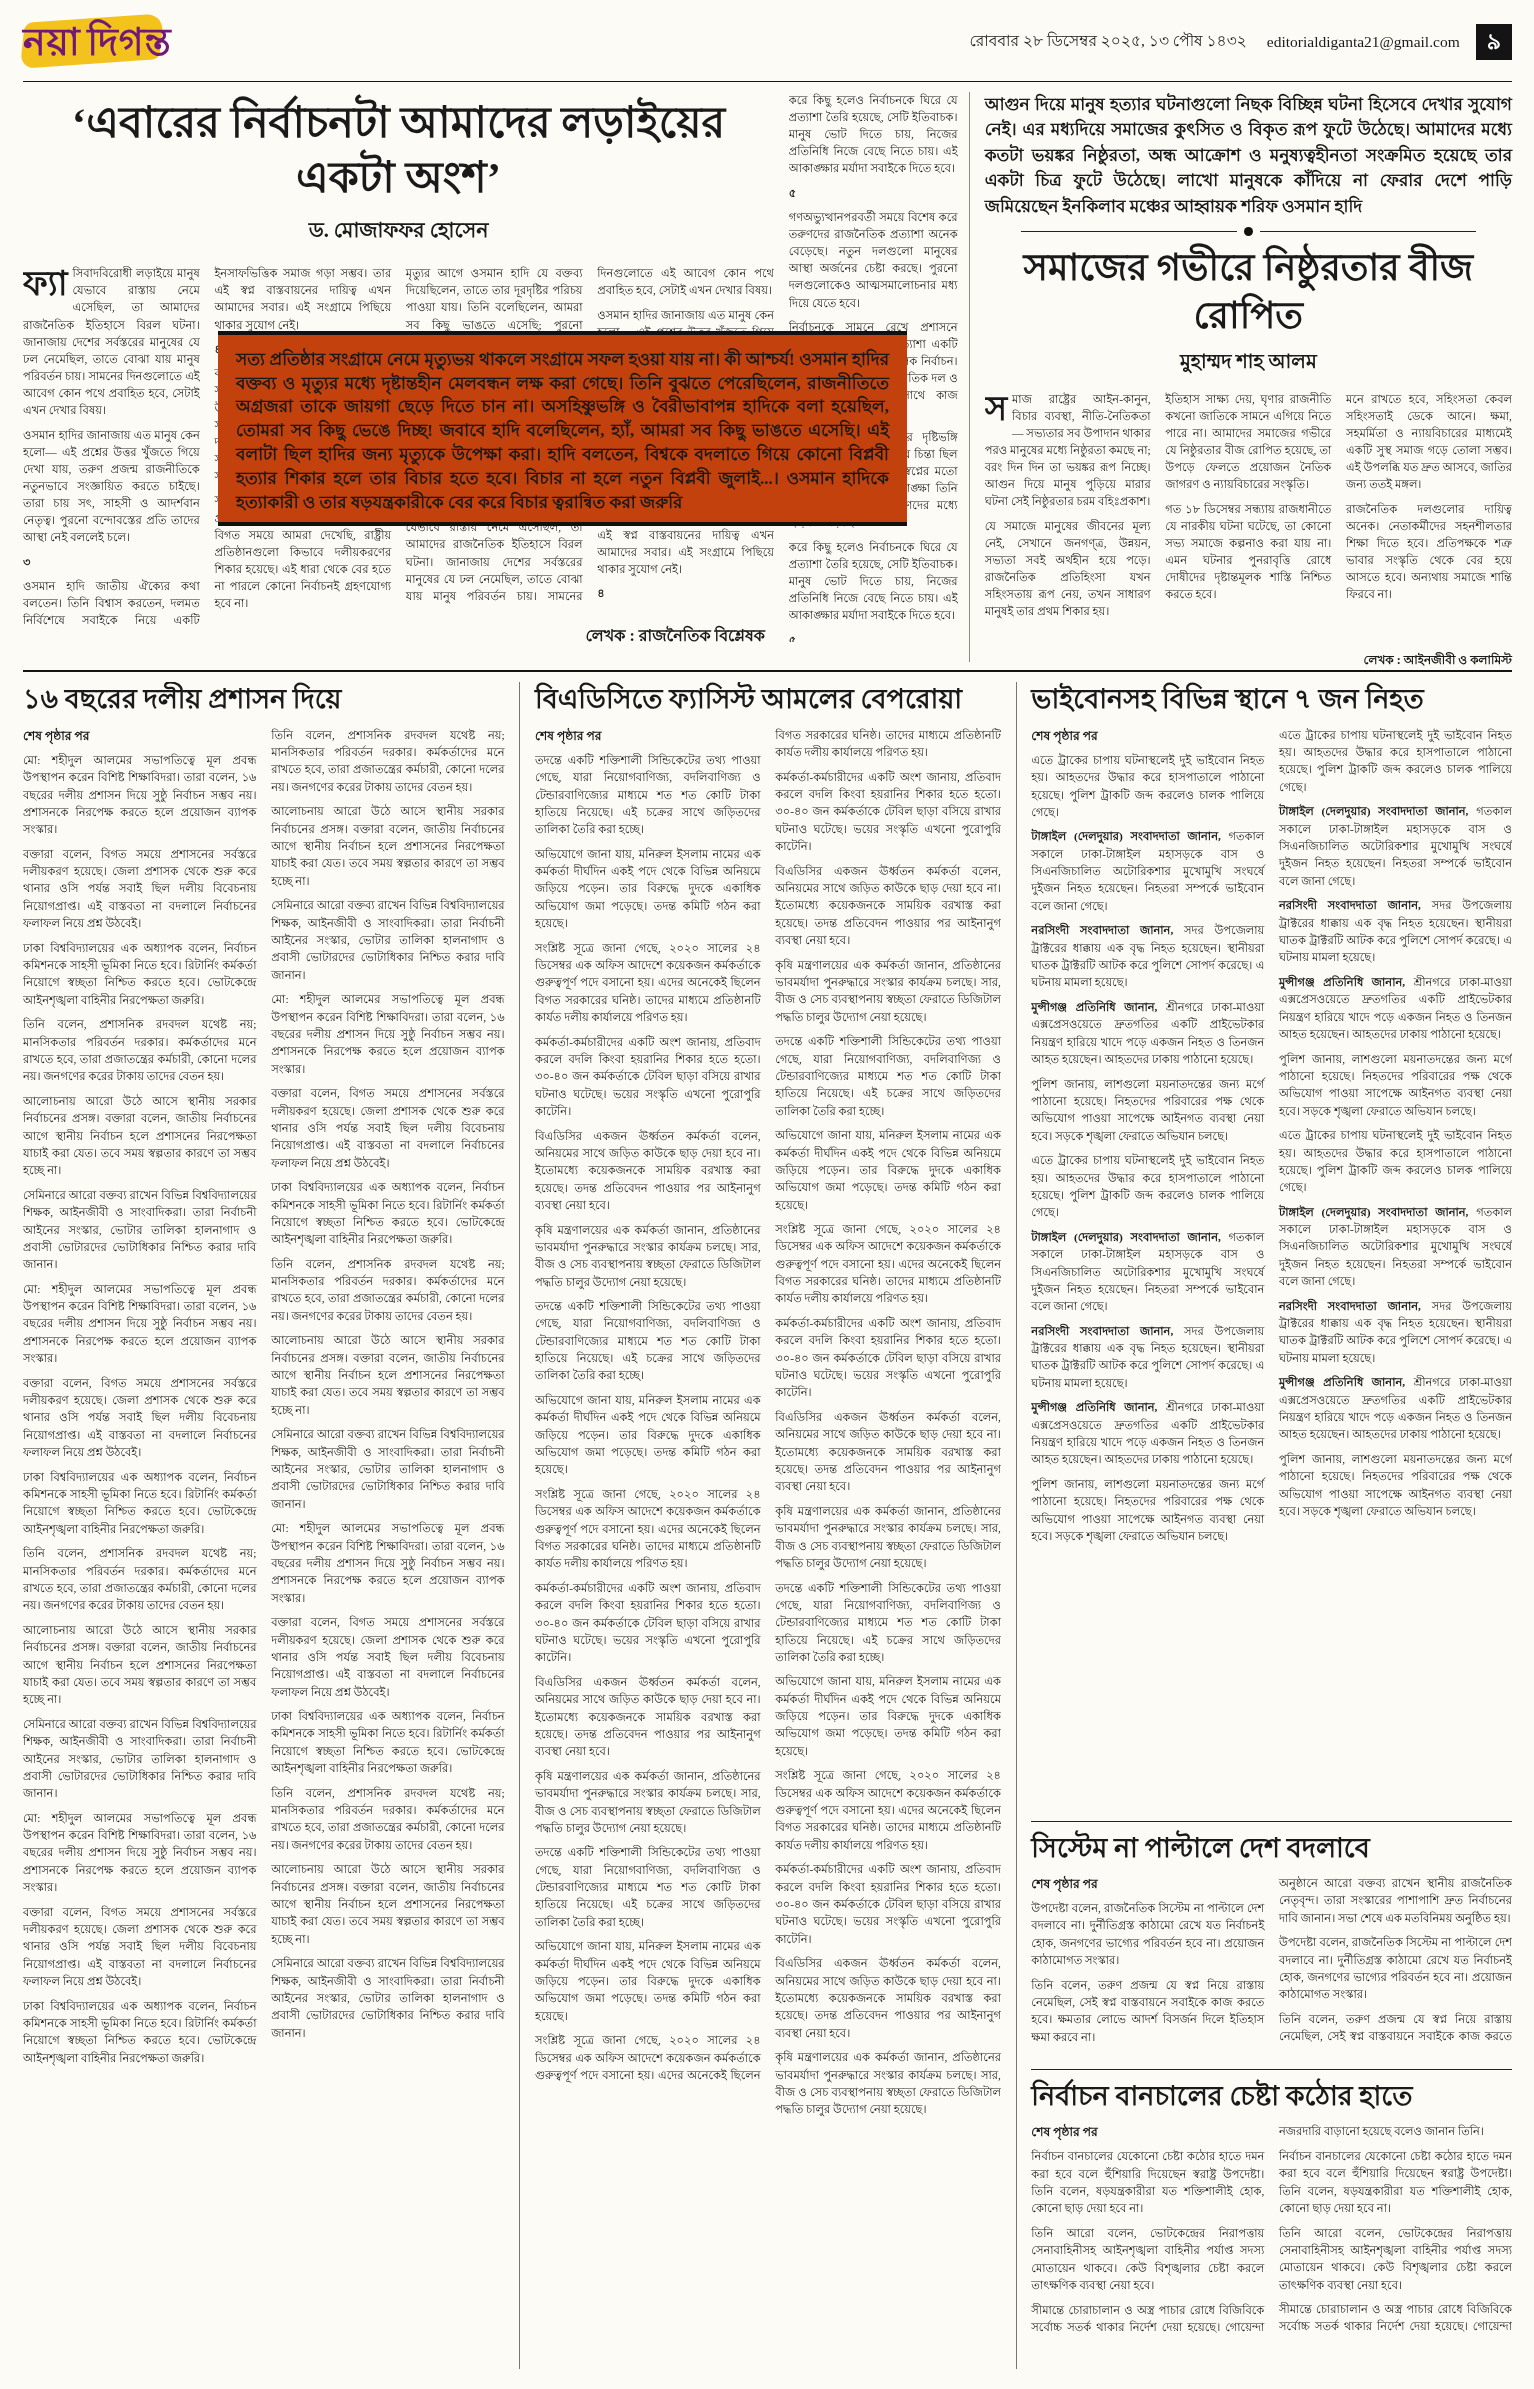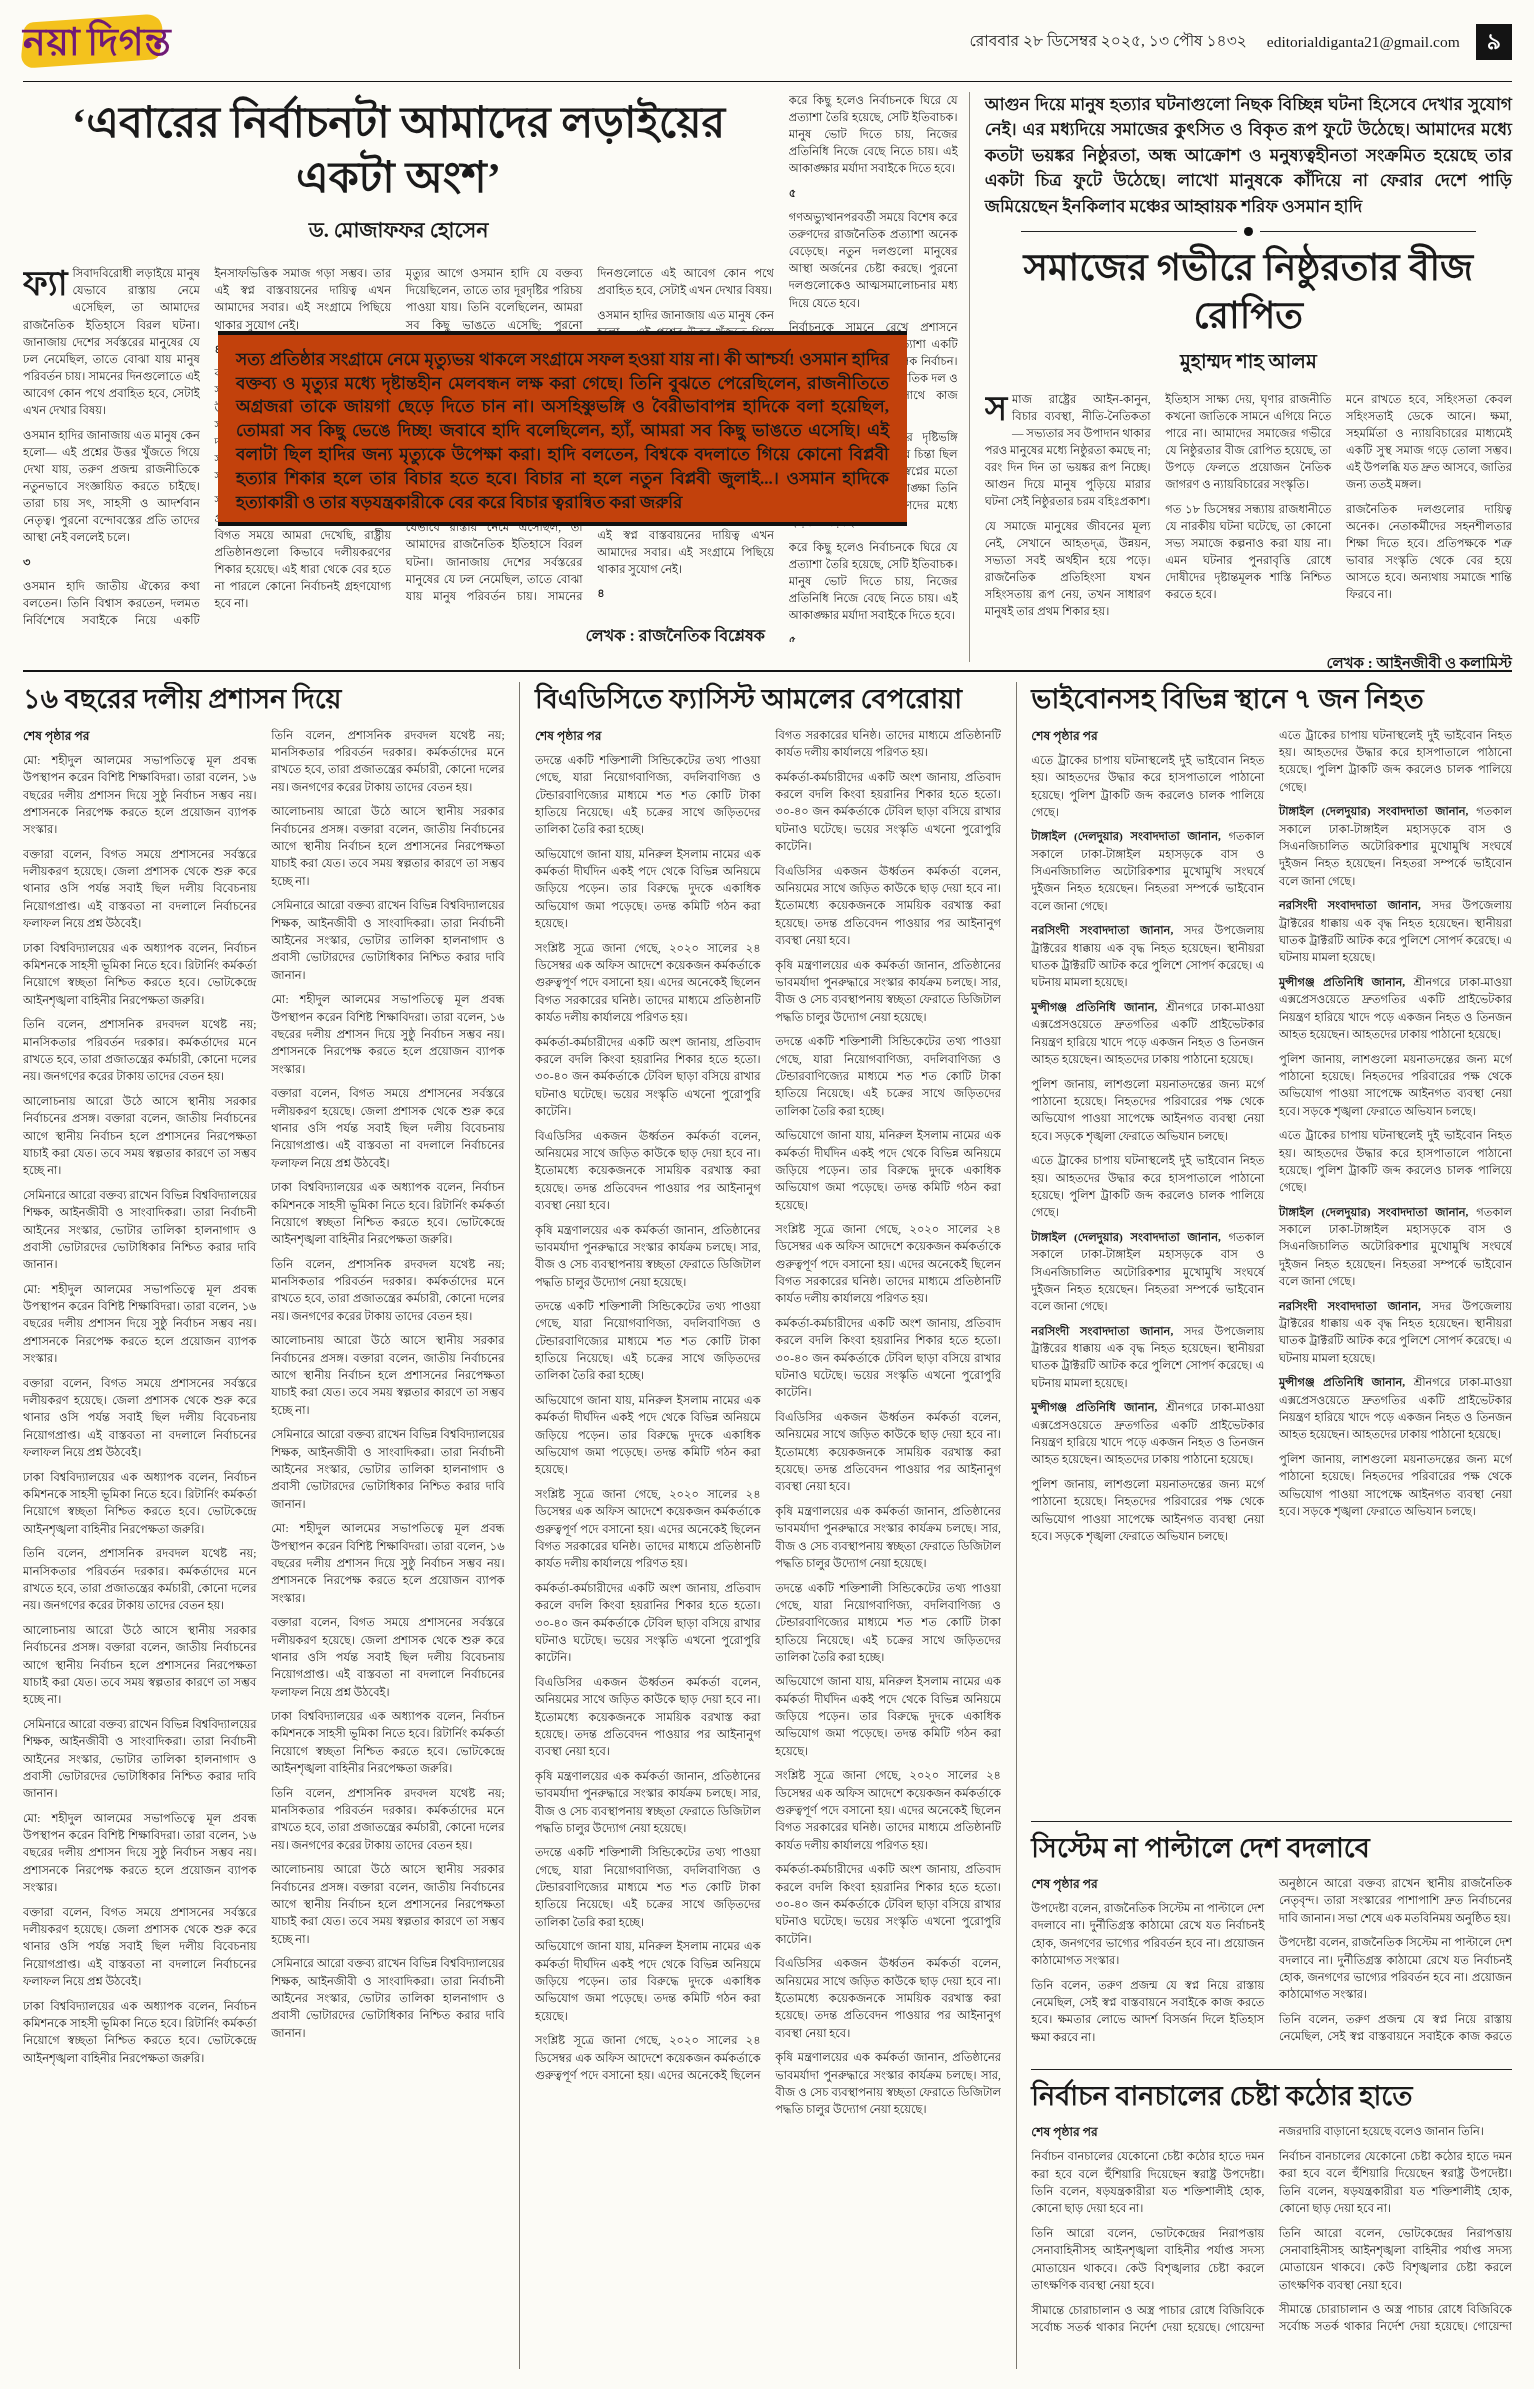--- a/index.html
+++ b/index.html
@@ -37,21 +37,21 @@
   .lead-author-note{position:absolute;right:204px;bottom:12px;font-weight:700;font-size:16px;
     background:#fcfbf6;padding-left:8.1px;z-index:2;}
   .feature-article{flex:1;border-left:0.8px solid #8f8a80;padding-left:14.7px;box-sizing:border-box;}
   .feature-intro{font-size:17px;font-weight:700;line-height:1.5;text-align:justify;margin:0 0 8.1px;}
   .ornament{display:flex;align-items:center;margin:3.3px 36px 8.1px;}
   .ornament::before,.ornament::after{content:"";flex:1;border-top:0.8px solid #222;}
   .ornament .dot{width:9px;height:9px;border-radius:50%;background:#111;margin:0 7.3px;flex:none;}
   .feature-headline{font-size:37px;line-height:1.28;font-weight:700;text-align:center;margin:1.6px 0 8.1px;}
   .feature-byline{font-size:19.5px;font-weight:700;text-align:center;margin:0 0 11.4px;}
   .feature-body{column-count:3;column-gap:14.7px;height:254px;overflow:hidden;text-align:justify;font-size:11.4px;line-height:1.5;}
-  .author-note{text-align:right;font-weight:700;font-size:15px;margin-top:6.5px;}
+  .author-note{text-align:right;font-weight:700;font-size:12px;margin-top:6.5px;}
   
   .section-rule{border:none;border-top:2.4px solid #141414;margin:8.1px 0 9.8px;}
   .bottom-section{display:grid;grid-template-columns:1fr 1fr 1fr;height:1687px;overflow:hidden;}
   .group{padding:0 14.7px;overflow:hidden;}
   .group:first-child{padding-left:0;}
   .group:last-child{padding-right:0;}
   .group + .group{border-left:0.8px solid #7a766e;}
   .bottom-headline{font-size:27px;font-weight:700;line-height:1.25;margin:1.6px 0 9.8px;}
   .cont-slug{font-weight:700;font-size:12.2px;margin-bottom:6.5px;}
   .body-2col{column-count:2;column-gap:14.7px;text-align:justify;font-size:11.4px;line-height:1.52;overflow:hidden;}
@@ -120,21 +120,21 @@
 
     <article class="feature-article">
       <div class="feature-intro">আগুন দিয়ে মানুষ হত্যার ঘটনাগুলো নিছক বিচ্ছিন্ন ঘটনা হিসেবে দেখার সুযোগ নেই। এর মধ্যদিয়ে সমাজের কুৎসিত ও বিকৃত রূপ ফুটে উঠেছে। আমাদের মধ্যে কতটা ভয়ঙ্কর নিষ্ঠুরতা, অন্ধ আক্রোশ ও মনুষ্যত্বহীনতা সংক্রমিত হয়েছে তার একটা চিত্র ফুটে উঠেছে। লাখো মানুষকে কাঁদিয়ে না ফেরার দেশে পাড়ি জমিয়েছেন ইনকিলাব মঞ্চের আহ্বায়ক শরিফ ওসমান হাদি</div>
       <div class="ornament">
           <span class="dot"></span>
         </div>
       <h2 class="feature-headline">সমাজের গভীরে নিষ্ঠুরতার বীজ রোপিত</h2>
       <div class="feature-byline">মুহাম্মদ শাহ আলম</div>
       <div class="feature-body dropcap">
           <p>সমাজ রাষ্ট্রের আইন-কানুন, বিচার ব্যবস্থা, নীতি-নৈতিকতা— সভ্যতার সব উপাদান থাকার পরও মানুষের মধ্যে নিষ্ঠুরতা কমছে না; বরং দিন দিন তা ভয়ঙ্কর রূপ নিচ্ছে। আগুন দিয়ে মানুষ পুড়িয়ে মারার ঘটনা সেই নিষ্ঠুরতার চরম বহিঃপ্রকাশ।</p>
-          <p>যে সমাজে মানুষের জীবনের মূল্য নেই, সেখানে আহতদ্ত্র, উন্নয়ন, সভ্যতা সবই অর্থহীন হয়ে পড়ে। রাজনৈতিক প্রতিহিংসা যখন সহিংসতায় রূপ নেয়, তখন সাধারণ মানুষই তার প্রথম শিকার হয়।</p>
+          <p>যে সমাজে মানুষের জীবনের মূল্য নেই, সেখানে জনগণ্ত্র, উন্নয়ন, সভ্যতা সবই অর্থহীন হয়ে পড়ে। রাজনৈতিক প্রতিহিংসা যখন সহিংসতায় রূপ নেয়, তখন সাধারণ মানুষই তার প্রথম শিকার হয়।</p>
           <p>ইতিহাস সাক্ষ্য দেয়, ঘৃণার রাজনীতি কখনো জাতিকে সামনে এগিয়ে নিতে পারে না। আমাদের সমাজের গভীরে যে নিষ্ঠুরতার বীজ রোপিত হয়েছে, তা উপড়ে ফেলতে প্রয়োজন নৈতিক জাগরণ ও ন্যায়বিচারের সংস্কৃতি।</p>
           <p>গত ১৮ ডিসেম্বর সন্ধ্যায় রাজধানীতে যে নারকীয় ঘটনা ঘটেছে, তা কোনো সভ্য সমাজে কল্পনাও করা যায় না। এমন ঘটনার পুনরাবৃত্তি রোধে দোষীদের দৃষ্টান্তমূলক শাস্তি নিশ্চিত করতে হবে।</p>
           <p>মনে রাখতে হবে, সহিংসতা কেবল সহিংসতাই ডেকে আনে। ক্ষমা, সহমর্মিতা ও ন্যায়বিচারের মাধ্যমেই একটি সুস্থ সমাজ গড়ে তোলা সম্ভব। এই উপলব্ধি যত দ্রুত আসবে, জাতির জন্য ততই মঙ্গল।</p>
           <p>রাজনৈতিক দলগুলোর দায়িত্ব অনেক। নেতাকর্মীদের সহনশীলতার শিক্ষা দিতে হবে। প্রতিপক্ষকে শত্রু ভাবার সংস্কৃতি থেকে বের হয়ে আসতে হবে। অন্যথায় সমাজে শান্তি ফিরবে না।</p>
           <p>সমাজ রাষ্ট্রের আইন-কানুন, বিচার ব্যবস্থা, নীতি-নৈতিকতা— সভ্যতার সব উপাদান থাকার পরও মানুষের মধ্যে নিষ্ঠুরতা কমছে না; বরং দিন দিন তা ভয়ঙ্কর রূপ নিচ্ছে। আগুন দিয়ে মানুষ পুড়িয়ে মারার ঘটনা সেই নিষ্ঠুরতার চরম বহিঃপ্রকাশ।</p>
         </div>
       <div class="author-note">লেখক : আইনজীবী ও কলামিস্ট</div>
     </article>
 
   </section>

